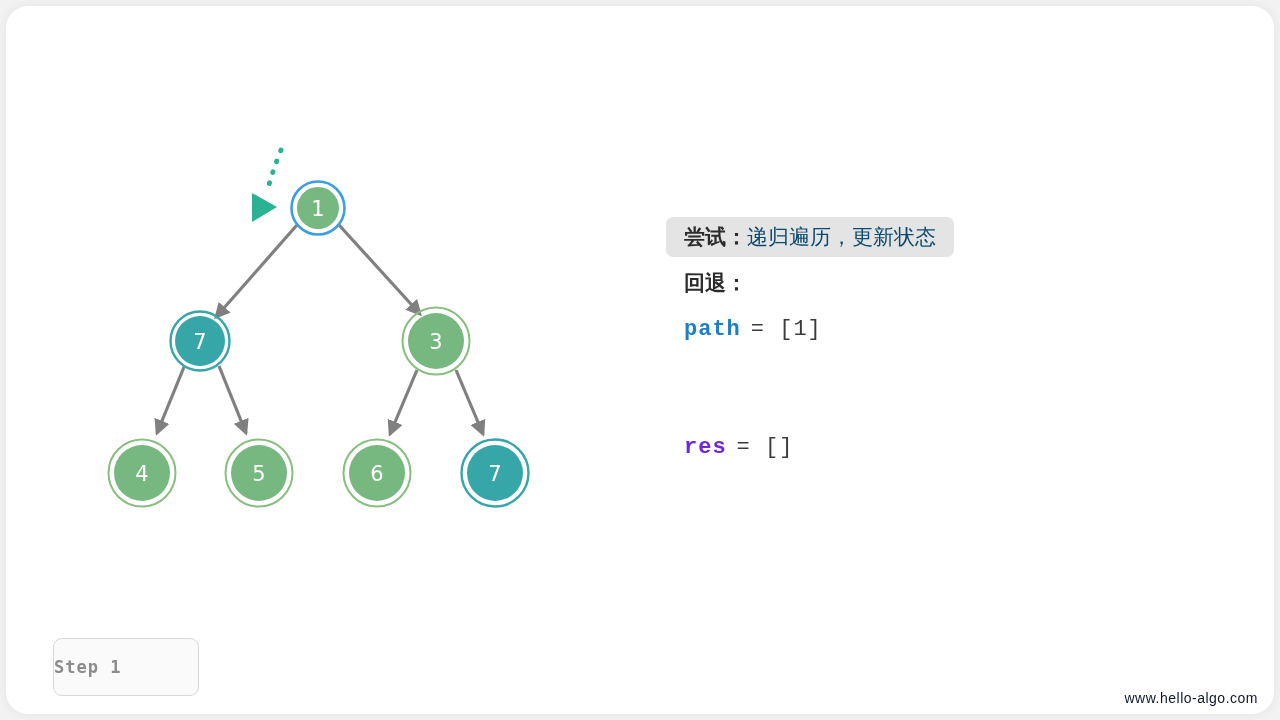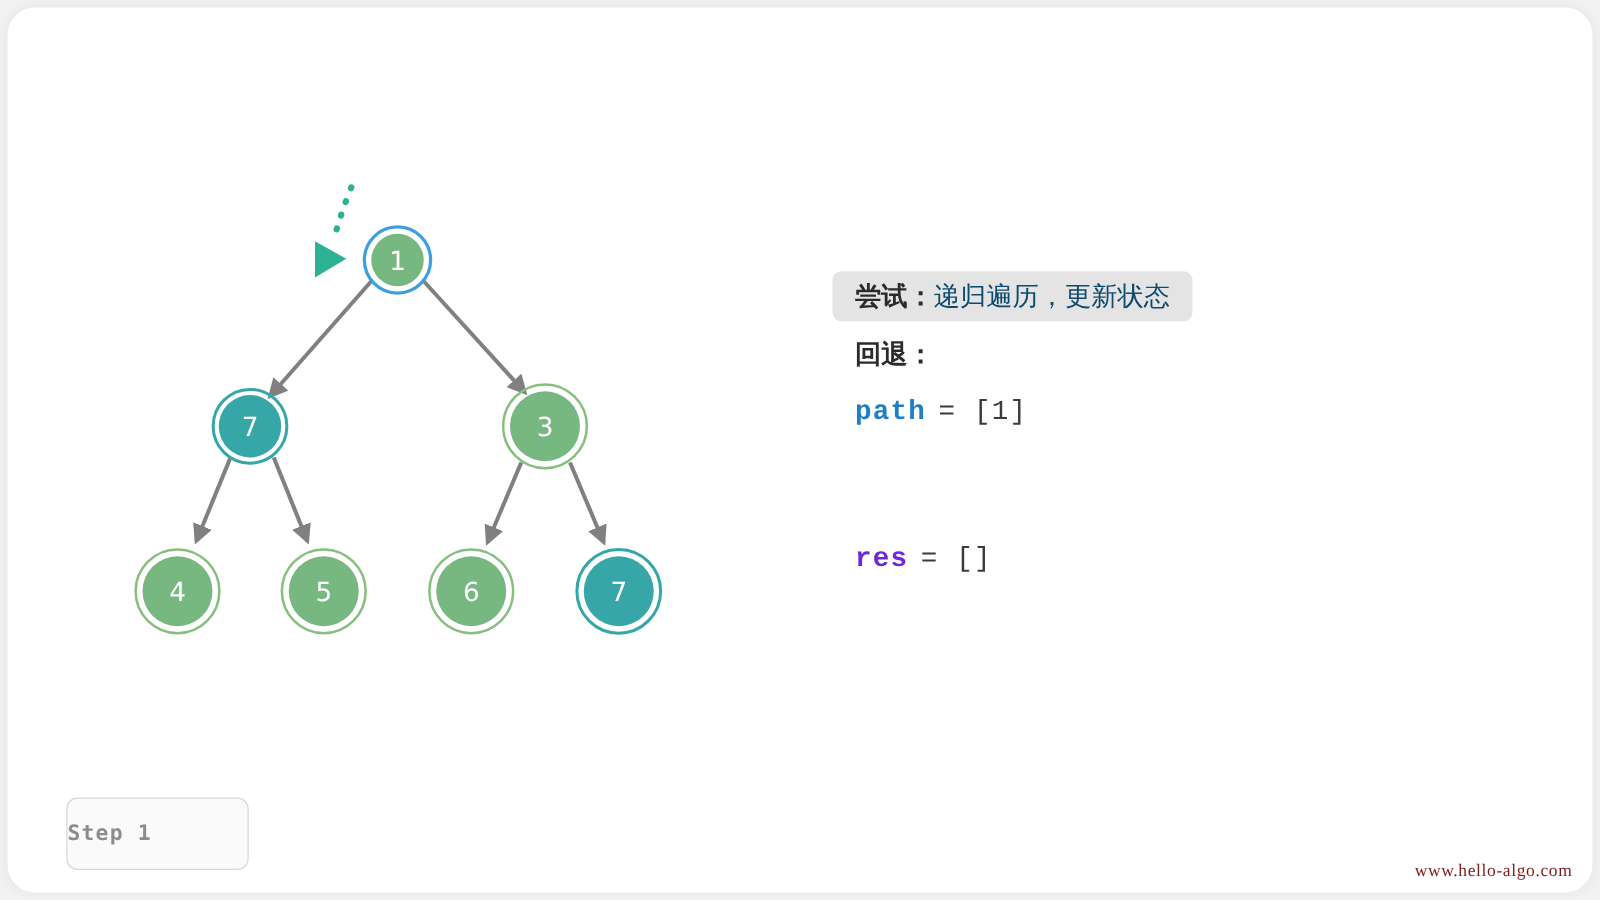--- a/index.html
+++ b/index.html
@@ -116,23 +116,23 @@
     color: #8c8c8c;
     letter-spacing: 1px;
     margin-left: 17px;
   }
 
   
   #watermark {
     position: absolute;
     right: 22px;
     bottom: 14px;
-    font-family: Liberation Serif, serif;
+    font-family: Liberation Sans, sans-serif;
     font-size: 14px;
-    color: #7f1d1d;
+    color: #0f172a;
     letter-spacing: 0.5px;
   }
 </style>
 </head>
 <body>
 
 <div id="page">
   <div id="card"></div>
 
   <svg id="tree-svg" viewBox="0 0 640 640">

